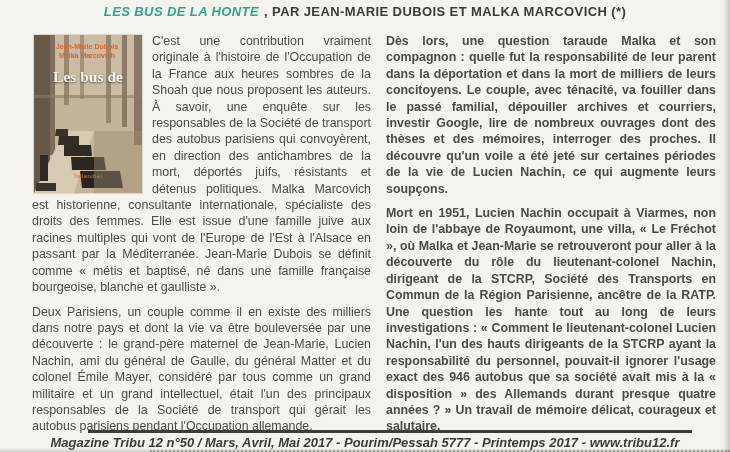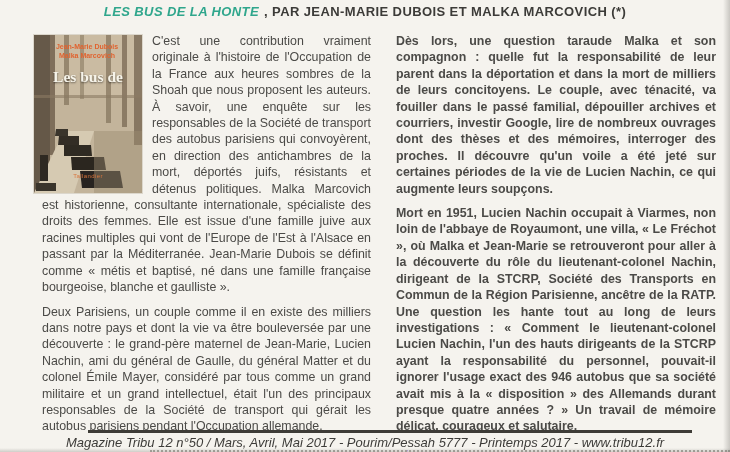--- a/index.html
+++ b/index.html
@@ -11,38 +11,38 @@
   
   .headline{position:absolute;top:4px;left:0;right:0;text-align:center;
     font-size:13px;font-weight:bold;letter-spacing:.4px;color:#3c3b38;white-space:nowrap;}
   .headline .book-title{color:#2fa68c;font-style:italic;}
   .headline .byline{margin-left:5px;}
   
   .columns{position:absolute;top:33px;left:30px;width:686px;display:flex;gap:13px;}
   .col{font-size:12.4px;line-height:16.4px;text-align:justify;}
   .col-left{width:341px;}
   .col-right{width:332px;font-weight:bold;}
-  .col p{margin:0 0 8px 12px;}
+  .col p{margin:0 0 8px 2px;}
   
   .cover{float:left;width:108px;height:158px;margin:2px 10px 3px 4px;position:relative;
     background:#c7b89f;box-shadow:0 0 0 1px #dcd7cc;}
   .cover svg{position:absolute;inset:0;display:block;}
   .cover-authors{position:absolute;top:7px;left:0;right:2px;text-align:center;
     color:#e0632f;font-size:7px;font-weight:bold;line-height:1.3;}
   .cover-title{position:absolute;top:33px;left:0;right:0;text-align:center;
     font-family:"Liberation Serif",serif;font-weight:bold;color:#f7f4ea;
     font-size:15.5px;line-height:1.15;text-shadow:0 1px 2px rgba(0,0,0,.55);}
   .cover-publisher{position:absolute;bottom:9px;left:0;right:0;text-align:center;
     color:#d8753d;font-size:6px;letter-spacing:.4px;}
   
   .footnote{margin-top:15px;text-align:left;font-style:italic;font-size:12.4px;color:#8b5cf6;}
   
   .footer-rule{position:absolute;left:88px;top:430px;width:604px;height:3px;background:#3e3c37;}
   .footer-text{position:absolute;top:435px;left:0;width:730px;text-align:center;
-    font-weight:normal;font-style:italic;font-size:13px;color:#3c3b38;white-space:nowrap;}
+    font-weight:bold;font-style:italic;font-size:13px;color:#3c3b38;white-space:nowrap;}
   .footer-dots{position:absolute;left:150px;right:0;bottom:0;border-top:2px dotted #aaa79f;}
   
   .edge-right{position:absolute;top:0;right:0;bottom:0;width:7px;
     background:linear-gradient(to right,rgba(120,118,112,0),rgba(120,118,112,.35));}
   .edge-bottom{position:absolute;left:0;right:0;bottom:0;height:4px;
     background:linear-gradient(to bottom,rgba(120,118,112,0),rgba(120,118,112,.30));}
 </style>
 </head>
 <body>
 

